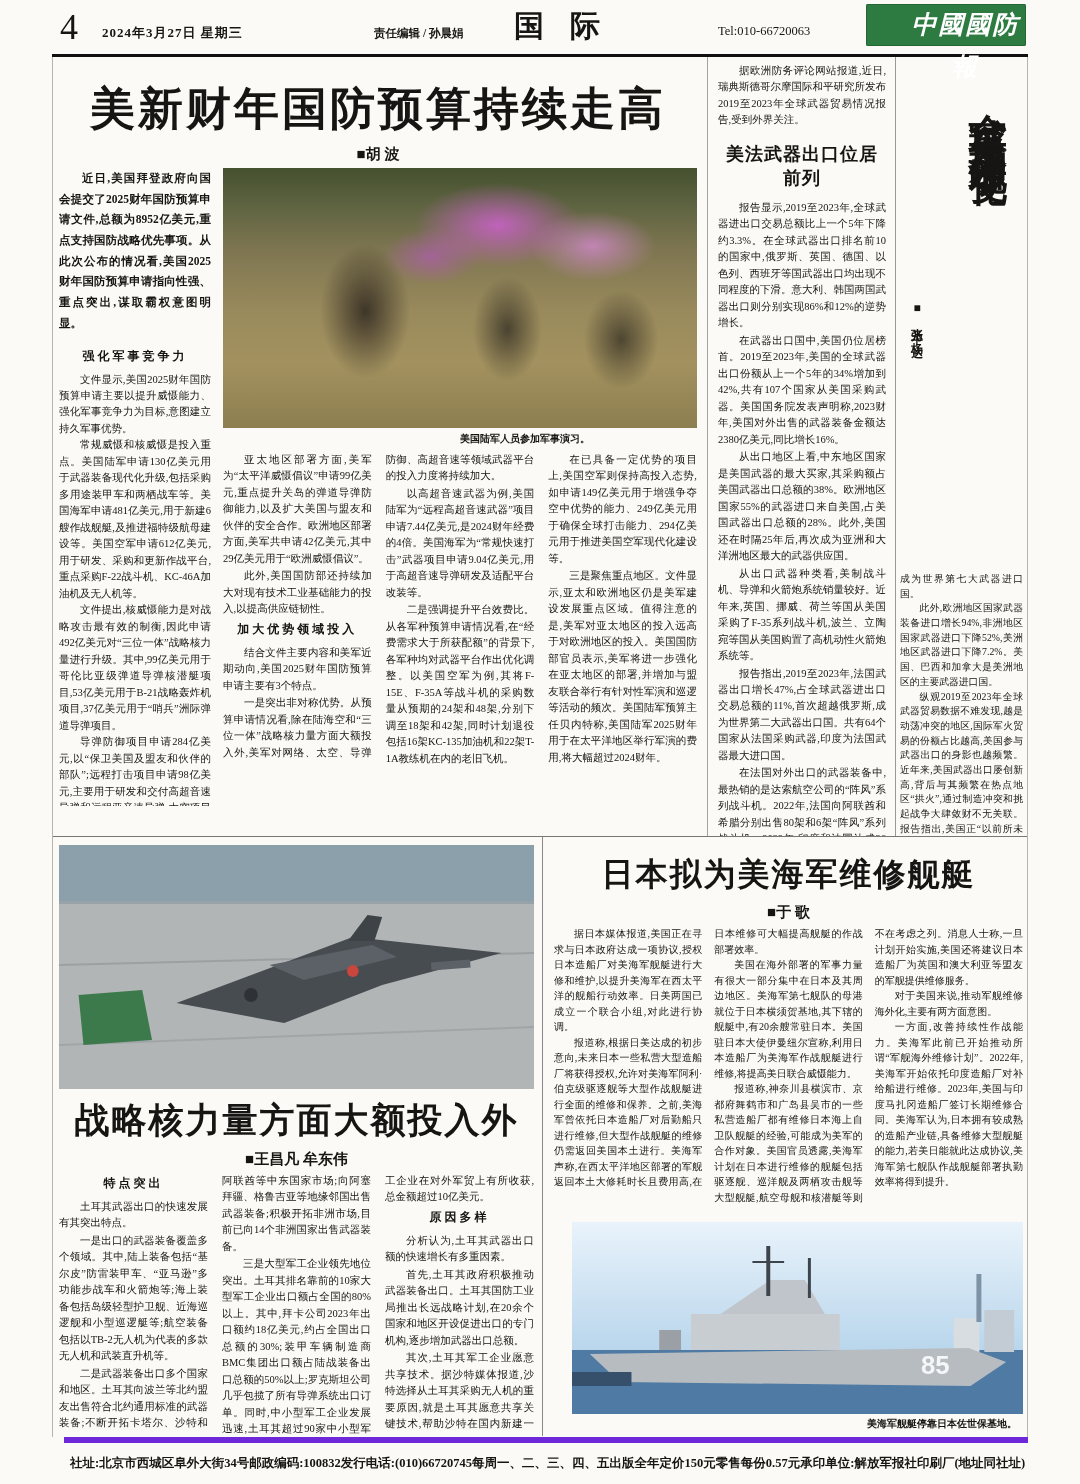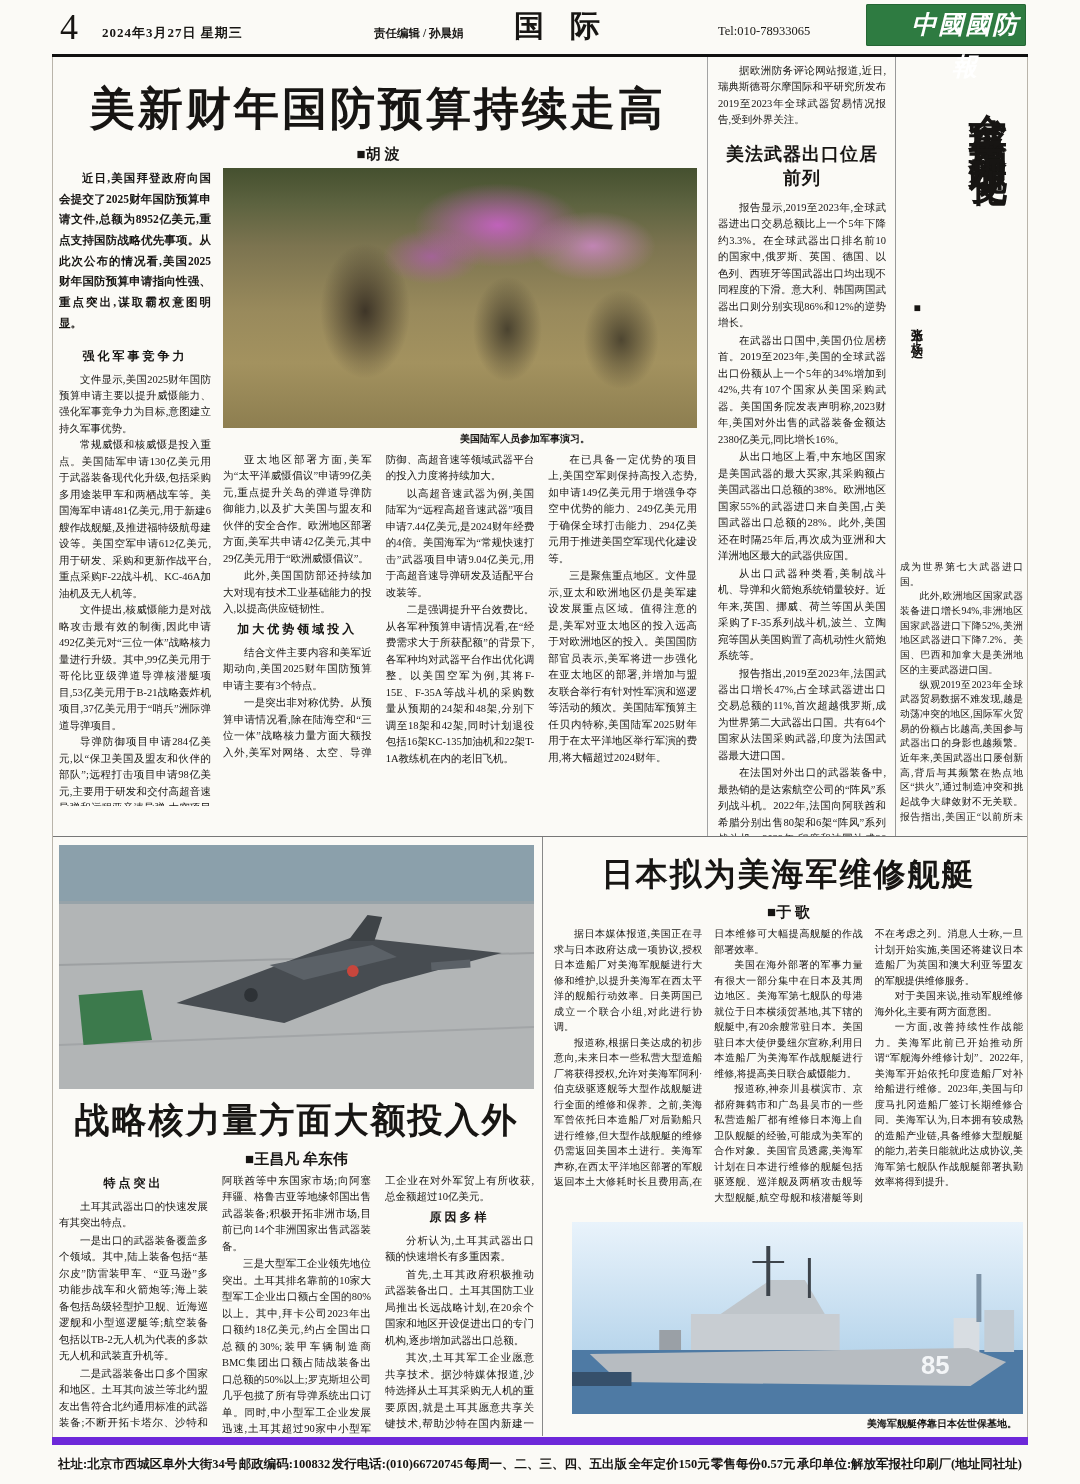--- a/index.html
+++ b/index.html
@@ -50,53 +50,53 @@
 
   
   .mid-col { width:188px; flex:none; border-left:1px solid #a3a3a3; padding:6px 9px 0 10px; overflow:hidden; }
   .mid-col h2 { font-family:"Liberation Sans","DejaVu Sans",sans-serif; font-weight:900; font-size:18px; letter-spacing:1px; text-align:center; margin:13px 0 10px; }
   .mid-col .para { margin-bottom:1px; }
 
   
   .right-strip { flex:1; border-left:1px solid #999; position:relative; }
   .v-headline { position:absolute; top:26px; right:14px; height:478px; writing-mode:vertical-rl; font-family:"Liberation Sans","DejaVu Sans",sans-serif; font-weight:900; font-size:38px; letter-spacing:5px; }
   .v-byline { position:absolute; top:244px; left:12px; writing-mode:vertical-rl; font-size:12px; font-weight:bold; letter-spacing:3px; }
-  .strip-text { position:absolute; bottom:14px; left:4px; right:4px; height:262px; overflow:hidden; }
+  .strip-text { position:absolute; bottom:2px; left:4px; right:4px; height:262px; overflow:hidden; }
   .strip-text .para { font-size:9.8px; line-height:1.5; }
 
   
   .turkey { width:489px; flex:none; padding:8px 8px 0 6px; }
   .photo.drone { height:244px; }
   .turkey h1 { font-family:"Liberation Sans","DejaVu Sans",sans-serif; font-weight:900; font-size:35px; letter-spacing:2px; text-align:center; margin-top:8px; }
   .t-cols { height:266px; margin-top:2px; }
   .t-cols h3.sub:first-child { margin-top:2px; }
 
   
   .japan { flex:1; border-left:1px solid #888; padding:0 4px 16px 11px; }
   .japan h1 { font-family:"Liberation Sans","DejaVu Sans",sans-serif; font-weight:900; font-size:32px; letter-spacing:2px; text-align:center; margin-top:16px; }
   .j-cols { column-count:3; column-gap:12px; column-fill:auto; height:288px; overflow:hidden; margin-top:2px; }
   .j-cols .para { font-size:10px; line-height:1.55; }
   .photo.ship { height:192px; margin:8px 0 0 18px; }
   .cap-ship { text-align:right; padding-right:6px; margin-top:3px; }
 
   
-  .ftr { height:47px; border-top:8px solid #6d28d9; display:flex; align-items:center; justify-content:space-between; padding:0 6px; }
+  .ftr { height:47px; border-top:6px solid #6d28d9; display:flex; align-items:center; justify-content:space-between; padding:0 6px;margin-left:12px; }
   .f-item { font-size:12.5px; font-weight:bold; white-space:nowrap; }
 </style>
 </head>
 <body>
 
 <div class="page">
 
   <header class="hdr">
     <div class="pageno">4</div>
     <div class="hdr-date">2024年3月27日 星期三</div>
     <div class="hdr-editor">责任编辑 / 孙晨娟</div>
     <div class="hdr-section">国际</div>
-    <div class="hdr-tel">Tel:010-78933065</div>
+    <div class="hdr-tel">Tel:010-66720063</div>
     <div class="masthead">中國國防報</div>
   </header>
 
   <div class="frame">
 
     <section class="top">
 
       <article class="main-art">
         <h1>美新财年国防预算持续走高</h1>
         <div class="byline">■胡  波</div>

